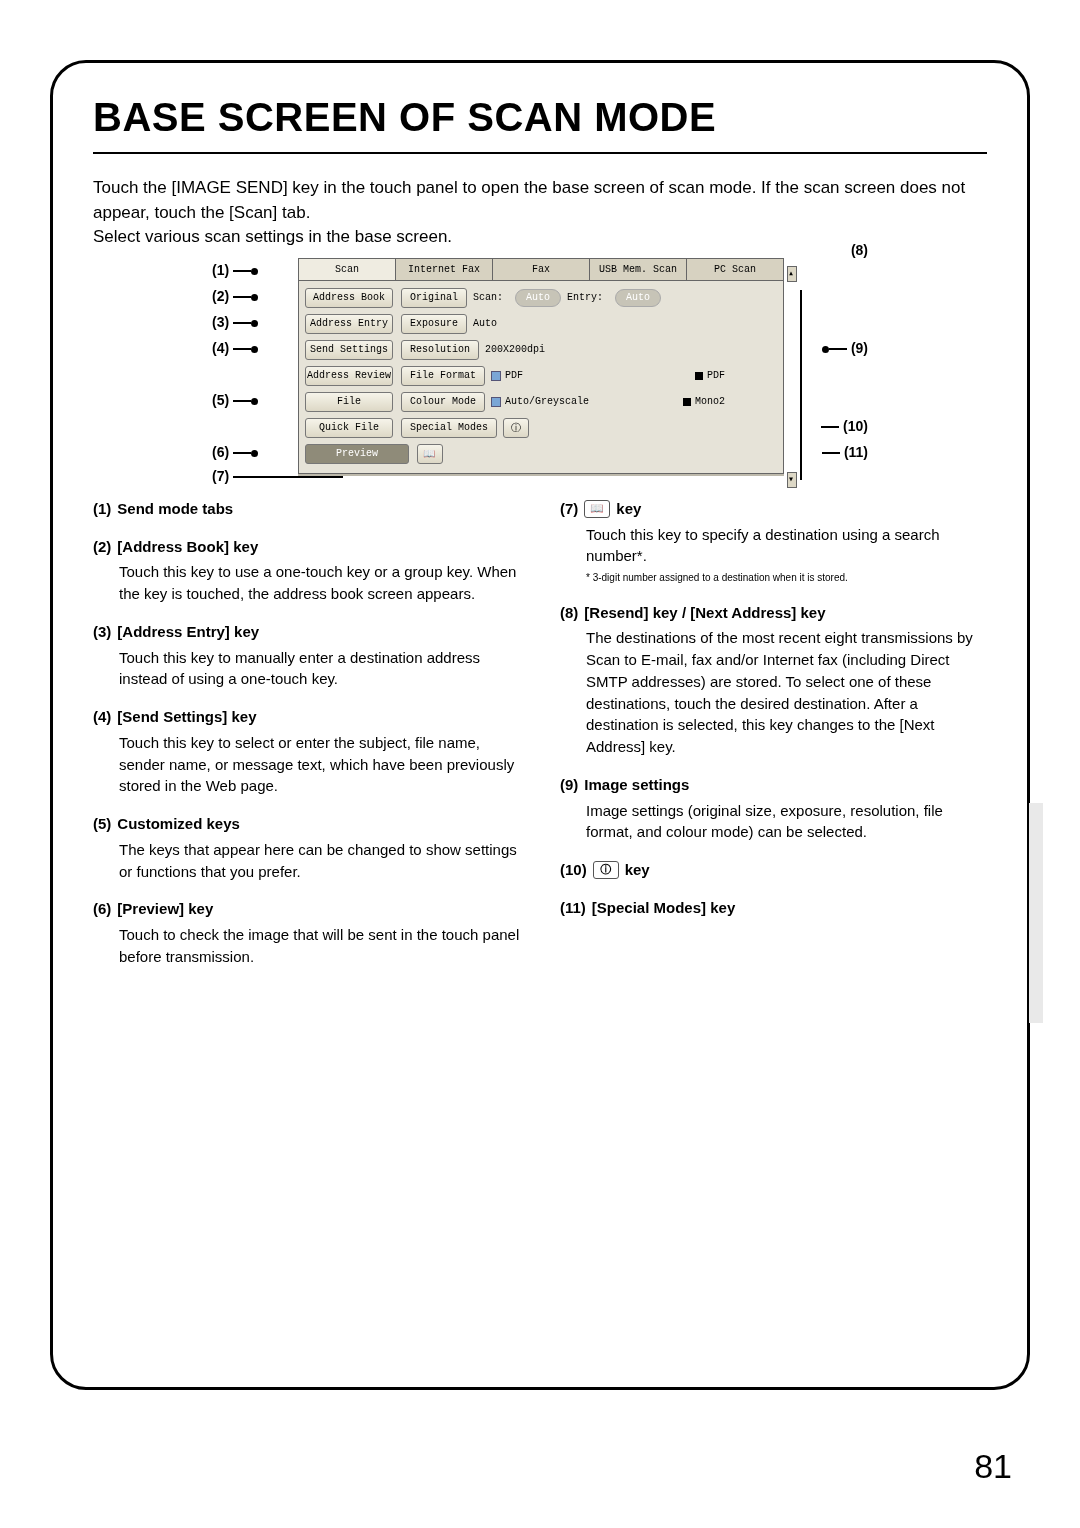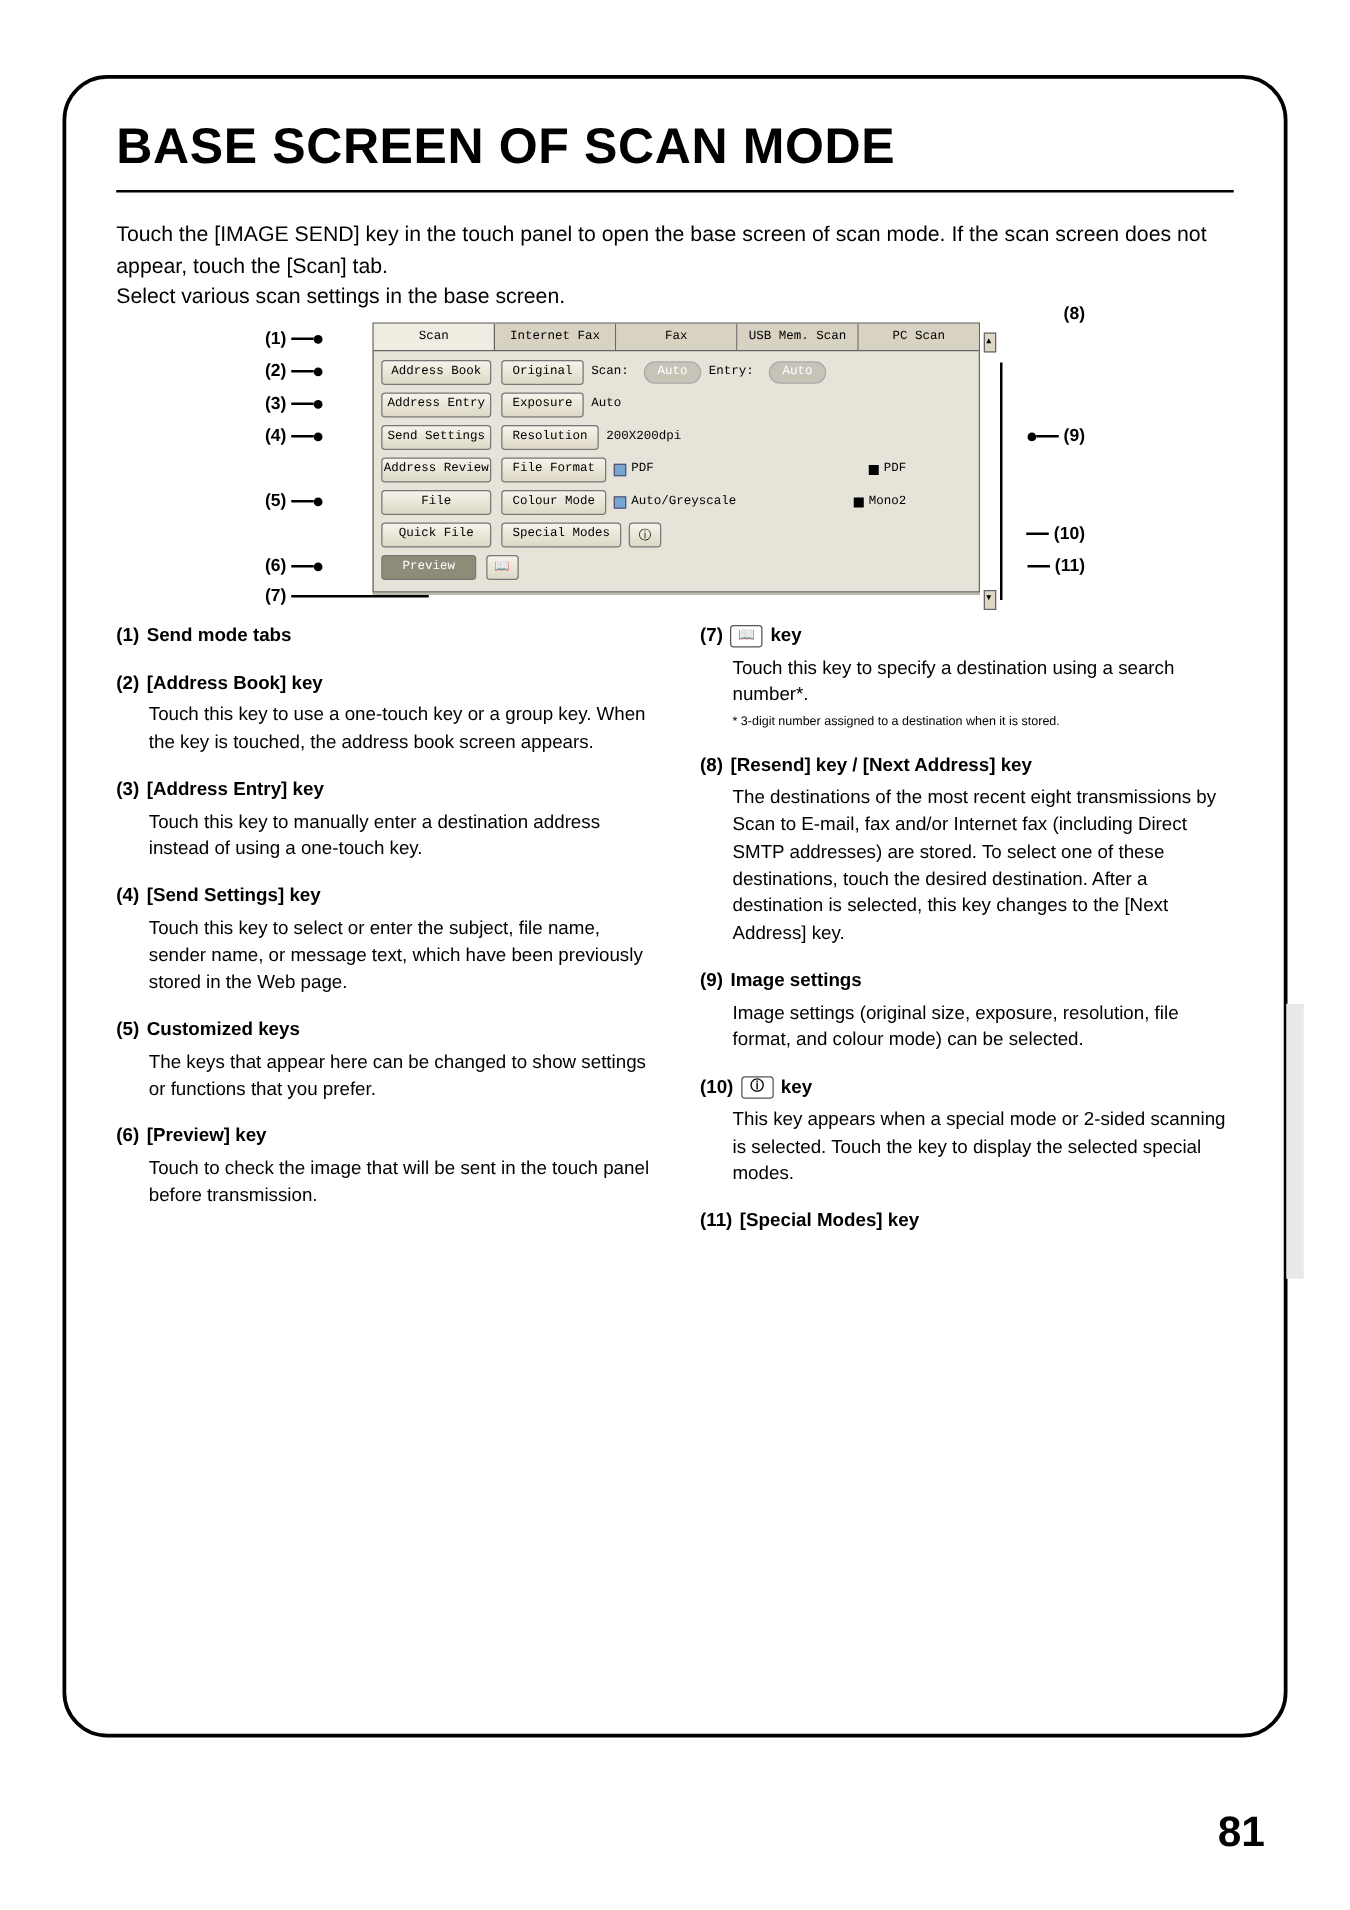--- a/index.html
+++ b/index.html
@@ -66,42 +66,42 @@
     display:flex; align-items:center; justify-content:center; padding: 0 10px;
     background: #c7c4b7; color:#fff; margin: 0 6px;
   }
   .lbl { margin-right: 6px; }
   .val { margin-right: 12px; }
   .mini-icon { width:10px; height:10px; background:#7aa6d6; border:1px solid #557; margin-right:4px; display:inline-block; }
   .flag { width:8px; height:8px; background:#000; margin-right:4px; display:inline-block; }
   .sep { flex:1; }
   .sm-wrap { display:flex; align-items:center; }
   .pvbtn {
-    width: 76px; height: 20px; border:1px solid #777; border-radius: 3px;
+    width: 104px; height: 20px; border:1px solid #777; border-radius: 3px;
     display:flex; align-items:center; justify-content:center;
     background:#8f8b79; color:#fff; margin-right:8px;
   }
   .iconbtn { width:26px; height:20px; border:1px solid #777; border-radius:3px; background: linear-gradient(#f6f4ea,#ddd8c6); display:flex; align-items:center; justify-content:center; margin-right:6px; }
   .rail-line { position:absolute; width:2px; background:#000; }
   .rail-line.r9 { right: 58px; top: 32px; height: 190px; } 
   .scroll-cap { position:absolute; right:63px; width:10px; height:16px; border:1px solid #666; background:#ddd8c6; }
   .scroll-cap.top { top: 8px; }
   .scroll-cap.bot { top: 214px; }
 
   
   .cols { display:flex; gap: 40px; font-size: 15px; line-height: 1.45; }
   .col { flex:1; }
   .item { margin-bottom: 16px; }
   .item-h { font-weight: 700; display:flex; align-items:center; gap:6px; margin-bottom: 4px; }
   .num { white-space: nowrap; }
   .item-b { margin-left: 26px; }
   .foot { margin-left: 26px; font-size: 10px; margin-top: 4px; }
   .key-icon-box { display:inline-flex; width:26px; height:18px; border:1px solid #555; border-radius:3px; align-items:center; justify-content:center; font-size:11px; background:#fff; }
 
-  .page-num { position:absolute; right: 68px; bottom: 42px; font-size: 34px; font-weight: 700; }
+  .page-num { position:absolute; right: 68px; bottom: 42px; font-size: 34px; font-weight: 400; }
 </style>
 </head>
 <body>
 
 <div class="page">
   <div class="frame">
     <h1>BASE SCREEN OF SCAN MODE</h1>
     <hr class="rule">
     <p class="intro" style="white-space:pre-line">Touch the [IMAGE SEND] key in the touch panel to open the base screen of scan mode. If the scan screen does not appear, touch the [Scan] tab.
 Select various scan settings in the base screen.</p>
@@ -259,21 +259,20 @@
               <span>Image settings</span>
             </div>
           <div class="item-b">Image settings (original size, exposure, resolution, file format, and colour mode) can be selected.</div>
         </div>
         <div class="item">
           <div class="item-h">
             <span class="num">(10)</span>
             <span class="key-icon-box">ⓘ</span>
             <span> key</span>
           </div>
-          <div class="item-b">This key appears when a special mode or 2-sided scanning is selected. Touch the key to display the selected special modes.</div>
         </div>
         <div class="item">
           <div class="item-h">
               <span class="num">(11)</span>
               <span>[Special Modes] key</span>
             </div>
         </div>
       </div>
     </div>
 

